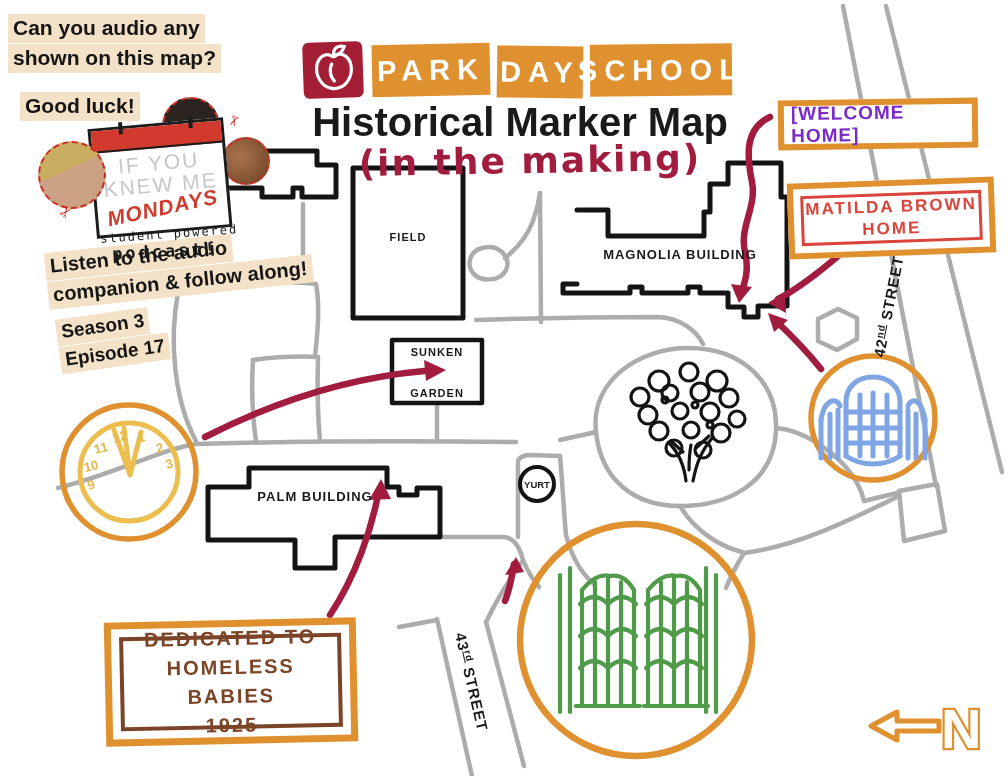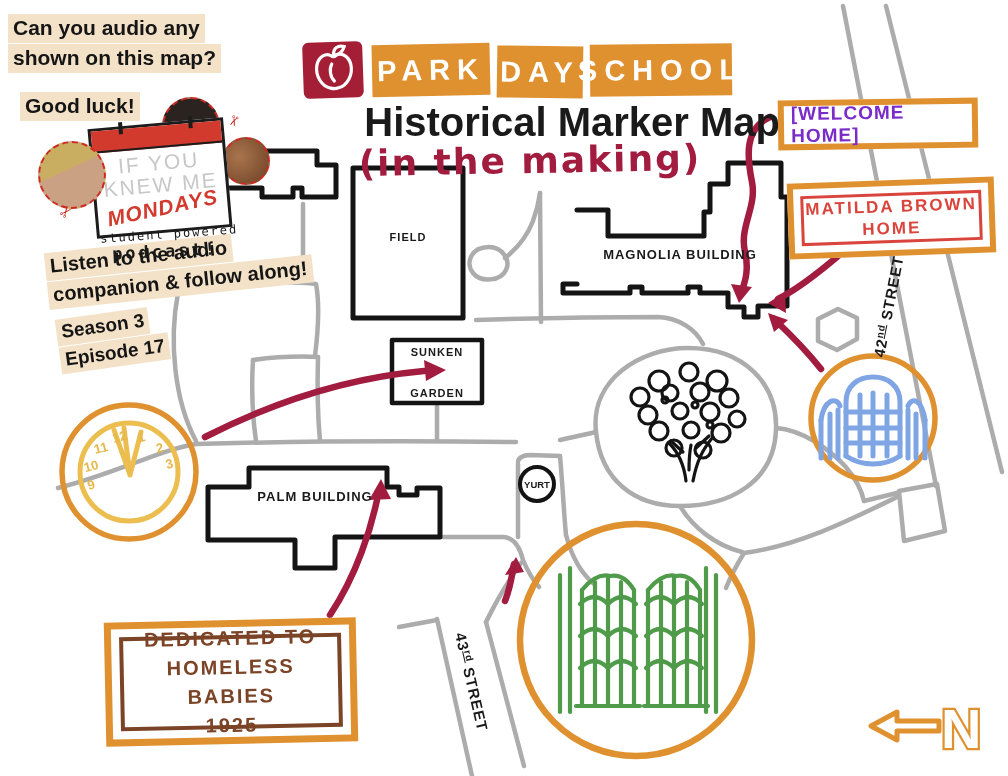--- a/index.html
+++ b/index.html
@@ -17,21 +17,21 @@
   .calendar{position:absolute;background:#fff;border:3px solid #1c1c1c;transform:rotate(-5deg);}
   .cal-head{height:20px;background:#d23a2e;border-bottom:2px solid #1c1c1c;position:relative;}
   .cal-ring{position:absolute;top:-7px;width:4px;height:12px;background:#1c1c1c;}
   .cal-grey{color:#c7c7c7;font-size:21px;line-height:22px;letter-spacing:2px;text-align:center;font-weight:500;}
   .mondays{color:#d23a2e;font-style:italic;font-weight:900;font-size:21px;text-align:center;
            transform:rotate(-7deg);letter-spacing:1px;}
   .mono{font-family:"DejaVu Sans Mono",monospace;color:#1a1a1a;}
   
   .block-word{position:absolute;background:#E0912F;color:#fff;display:flex;align-items:center;
               justify-content:center;font-weight:bold;font-size:29px;letter-spacing:7px;}
-  .map-title{position:absolute;font-weight:800;font-size:40px;color:#1a1a1a;text-align:right;}
+  .map-title{position:absolute;font-weight:800;font-size:40px;color:#1a1a1a;text-align:center;}
   .map-sub{position:absolute;font-family:"DejaVu Sans",sans-serif;font-weight:bold;font-size:36px;
            color:#A21C3F;text-align:center;transform:rotate(-1deg);letter-spacing:2px;}
   
   .obox{position:absolute;background:#fff;border:6px solid #E0912F;box-sizing:border-box;}
   .ibox{position:absolute;left:7px;right:7px;top:7px;bottom:7px;box-sizing:border-box;
         display:flex;flex-direction:column;align-items:center;justify-content:center;}
   .welcome-text{color:#7A2BC8;font-weight:bold;font-size:19px;letter-spacing:1px;}
   .matilda-text{color:#D9453C;font-weight:bold;font-size:17px;line-height:22px;letter-spacing:2px;text-align:center;}
   .dedicated-text{color:#7B4426;font-weight:bold;font-size:20px;line-height:29px;letter-spacing:2px;text-align:center;}
 </style>

